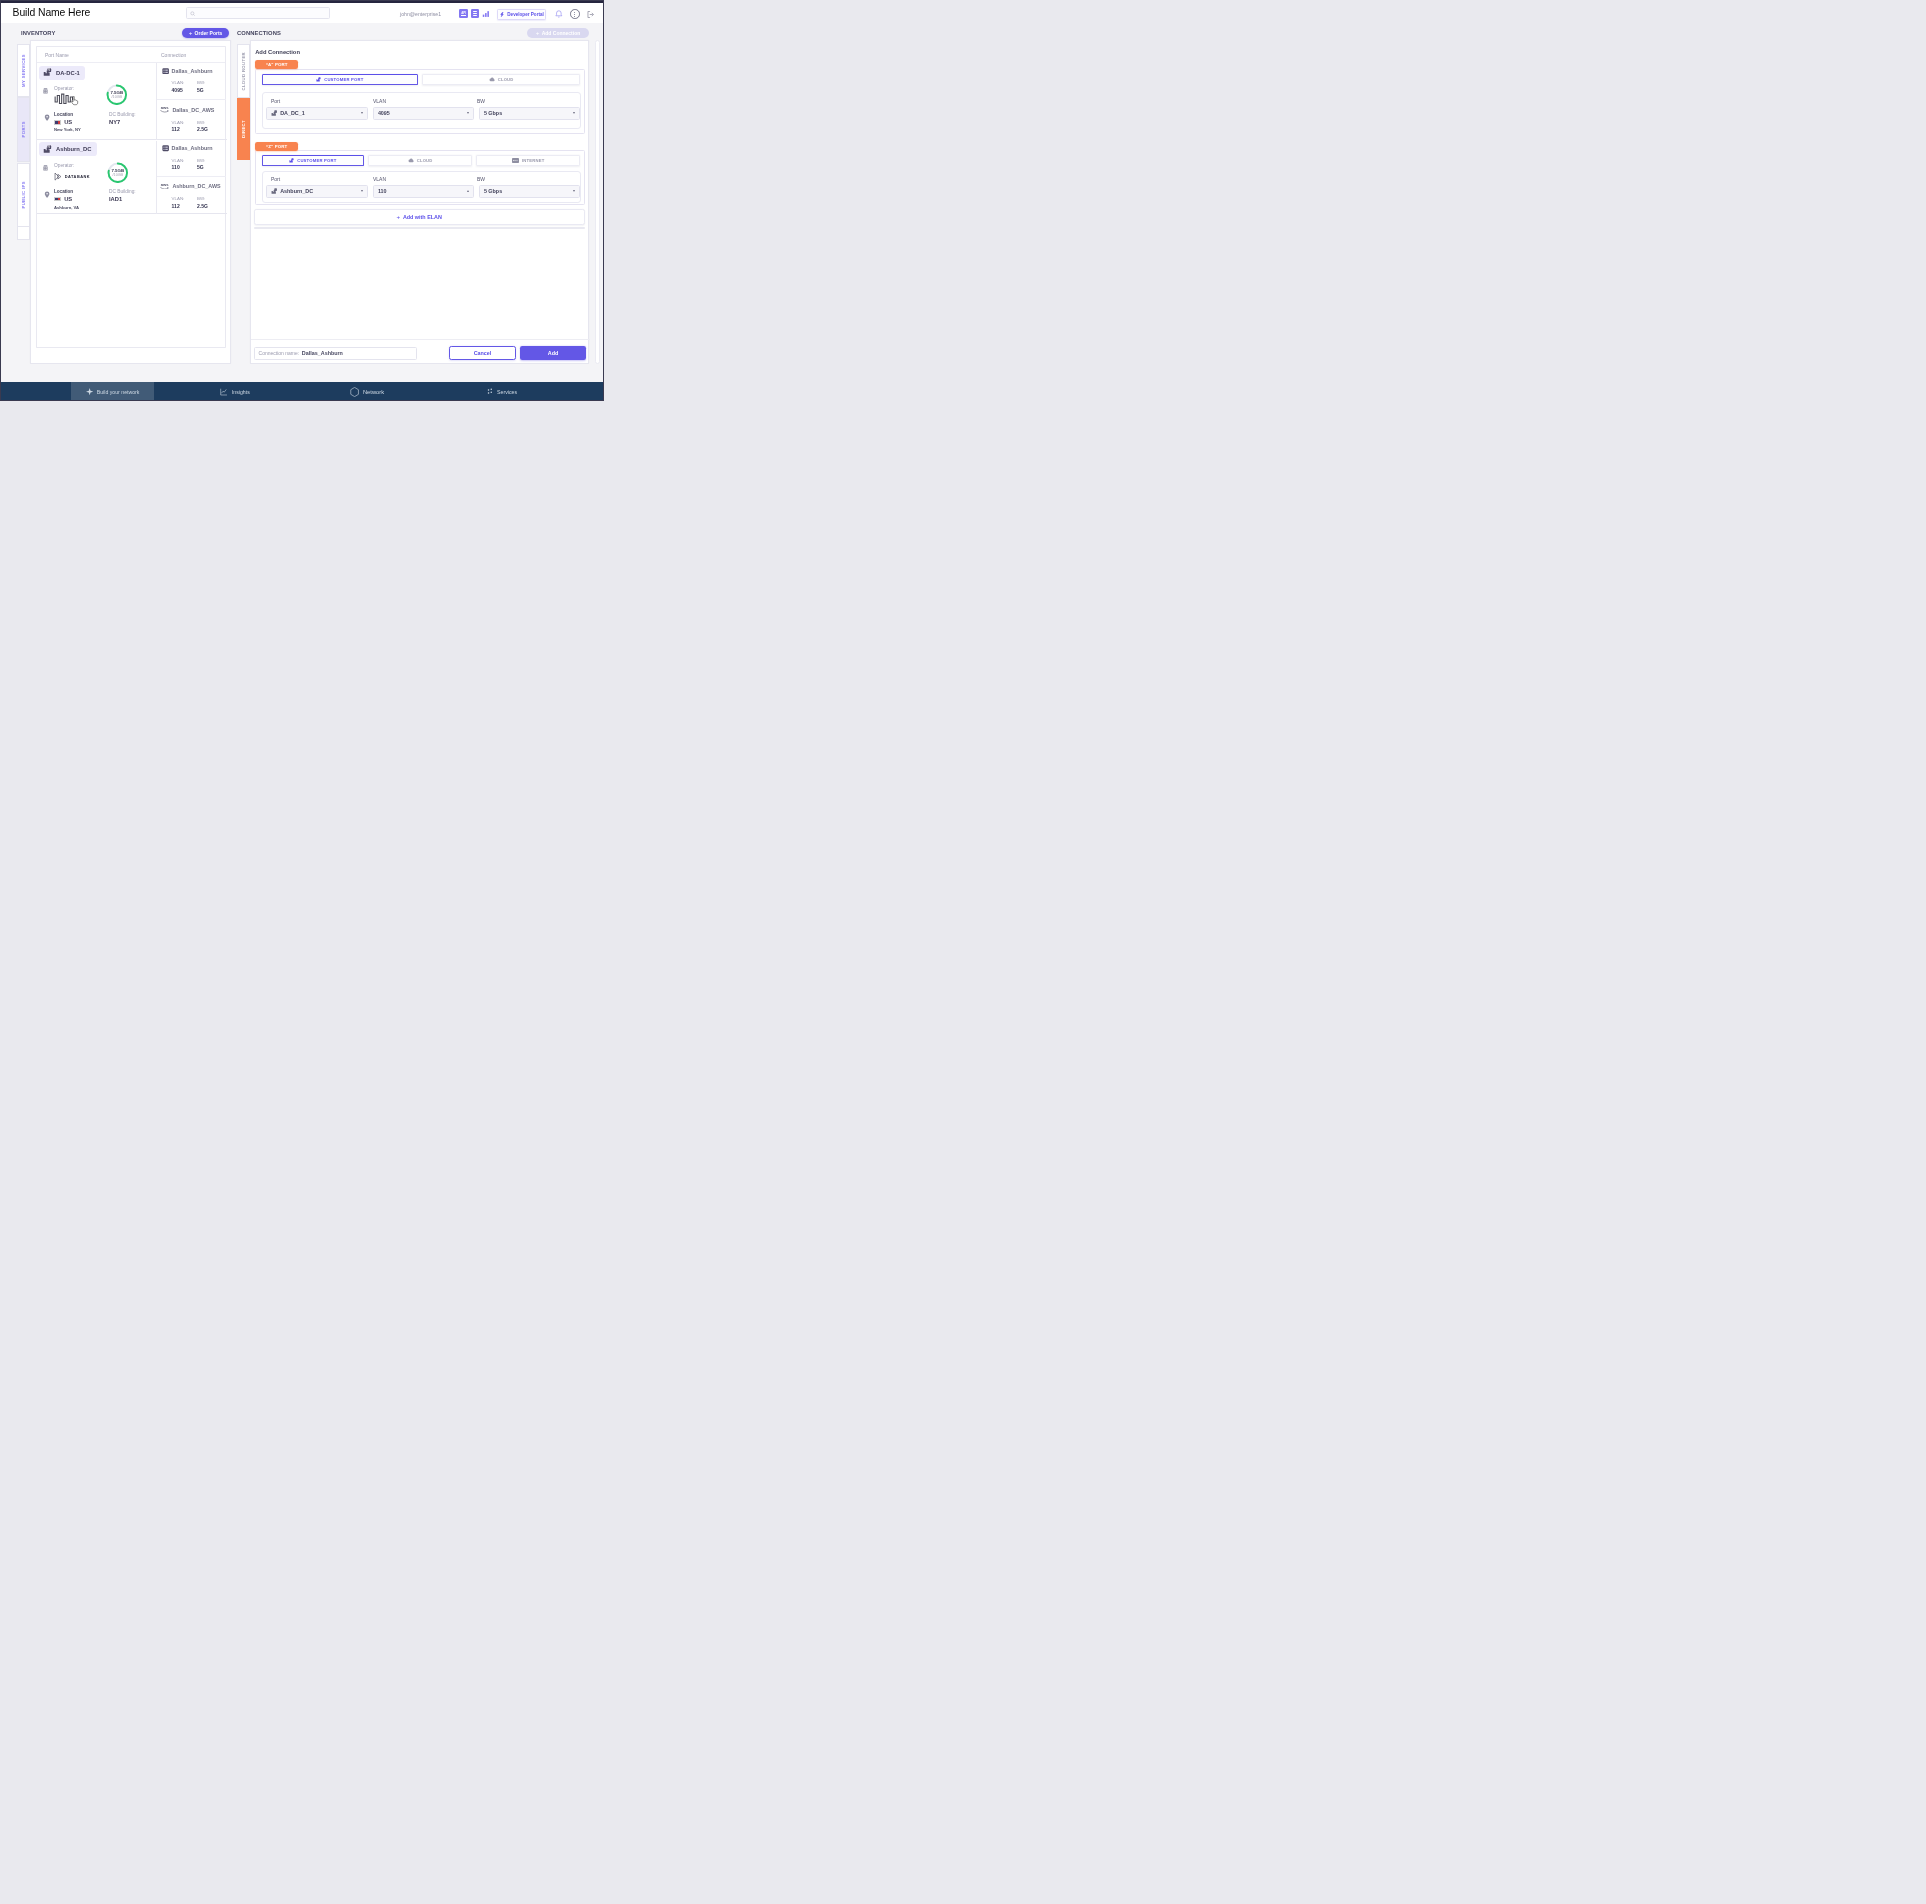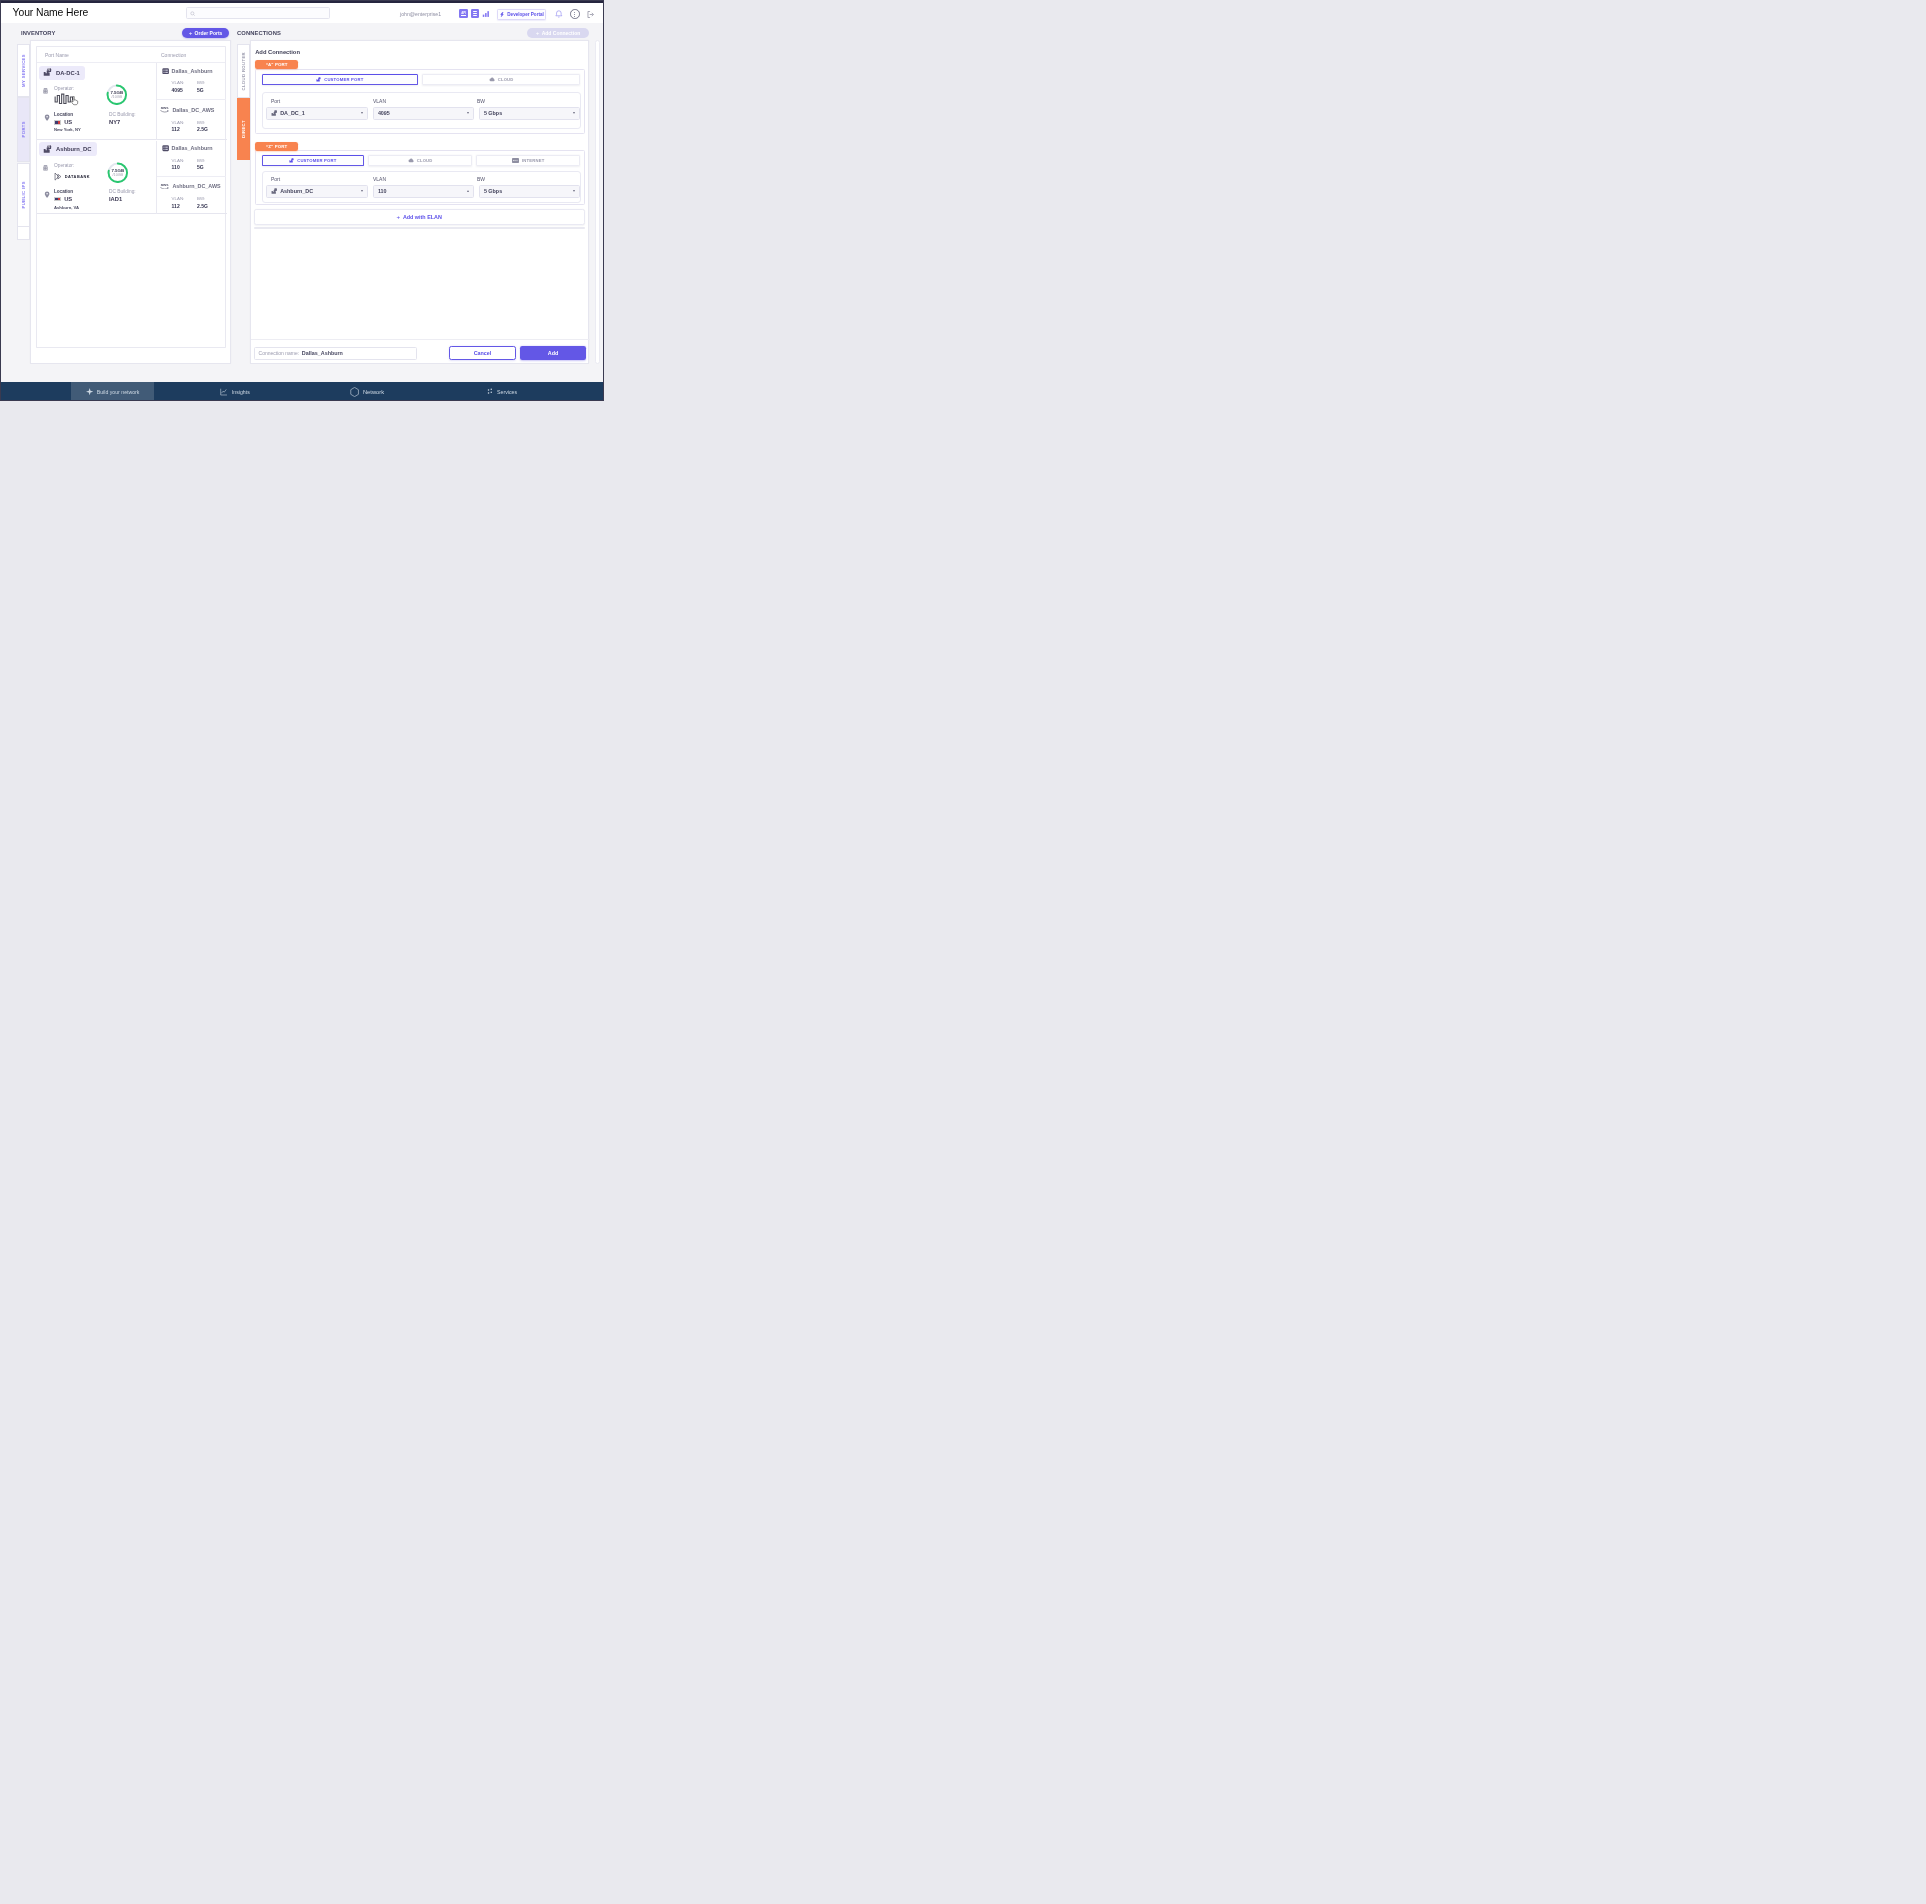--- a/index.html
+++ b/index.html
@@ -131,21 +131,21 @@
   .f-item.hl { background:rgba(255,255,255,.16); }
   .f-item.big { font-size:5.8px; }
 </style>
 </head>
 <body>
 
 <div class="page">
 
   <div class="abs topstrip"></div>
   <div class="abs topbar">
-    <div class="abs logo">Your Name Here</div>
+    <div class="abs logo">Build Name Here</div>
 
     <div class="abs searchbox">
       <svg width="5.4" height="5.4" viewBox="0 0 16 16">
         <circle cx="7" cy="7" r="4.6" fill="none" stroke="#b0b0c0" stroke-width="1.5"></circle>
         <line x1="10.4" y1="10.4" x2="14" y2="14" stroke="#b0b0c0" stroke-width="1.5"></line>
       </svg>
       <input placeholder="" style="">
     </div>
 
     <div class="abs email">john@enterprise1</div>

